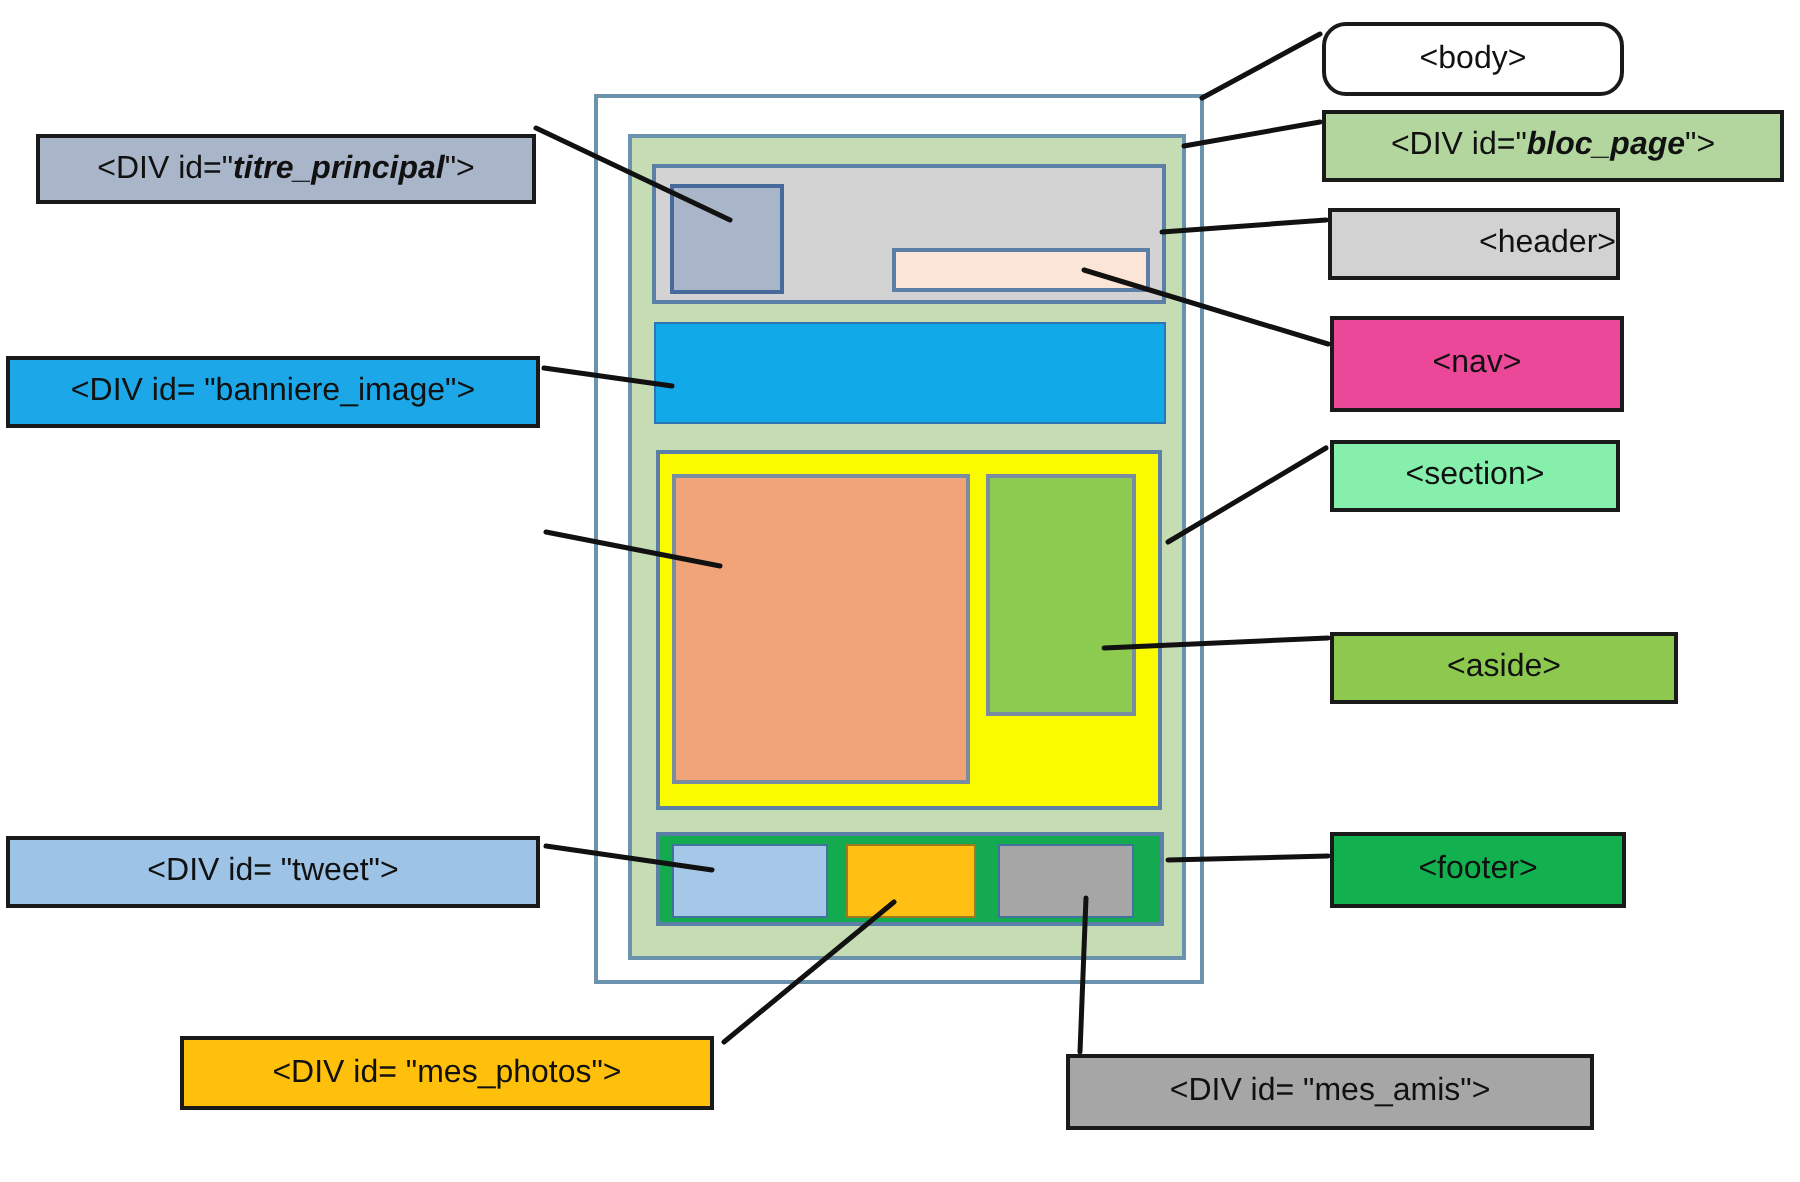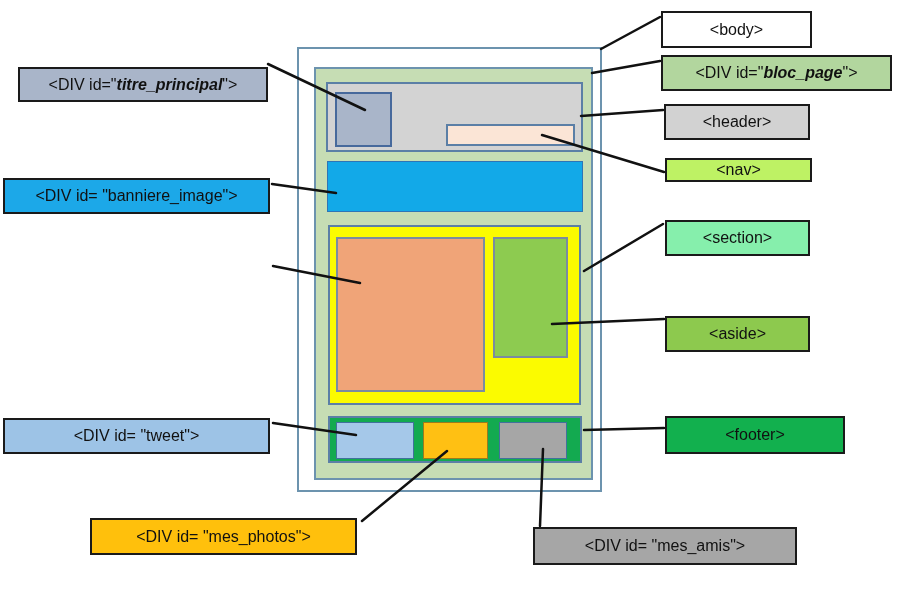--- a/index.html
+++ b/index.html
@@ -27,27 +27,27 @@
     position:absolute;box-sizing:border-box;border:2px solid #1a1a1a;
     display:flex;align-items:center;justify-content:center;
     font-size:16px;color:#111;white-space:pre;z-index:10;
   }
   .lbl .em{font-weight:bold;font-style:italic;}
   .lbl-titre   {left:18px; top:67px; width:250px;height:35px;background:#a9b5c9;}
   .lbl-banniere{left:3px;  top:178px;width:267px;height:36px;background:#1ca8e8;}
   .lbl-article {left:122px;top:259px;width:146px;height:37px;background:#f2a477;}
   .lbl-tweet   {left:3px;  top:418px;width:267px;height:36px;background:#9dc3e6;}
   .lbl-photos  {left:90px; top:518px;width:267px;height:37px;background:#ffc00c;}
-  .lbl-body    {left:661px;top:11px; width:151px;height:37px;background:#ffffff;}
+  .lbl-body    {left:661px;top:11px; width:151px;height:37px;background:#ffffff;border-radius:12px;}
   .lbl-bloc    {left:661px;top:55px; width:231px;height:36px;background:#b2d69e;}
-  .lbl-header  {left:664px;top:104px;width:146px;height:36px;background:#d2d2d2;}
-  .lbl-nav     {left:665px;top:158px;width:147px;height:24px;background:#bef264;}
+  .lbl-header  {left:664px;top:104px;width:146px;height:36px;background:#d2d2d2;justify-content:flex-end;}
+  .lbl-nav     {left:665px;top:158px;width:147px;height:48px;background:#ec4899;}
   .lbl-section {left:665px;top:220px;width:145px;height:36px;background:#86efac;}
-  .lbl-aside   {left:665px;top:316px;width:145px;height:36px;background:#8dc94e;}
-  .lbl-footer  {left:665px;top:416px;width:180px;height:38px;background:#12b04e;align-items:center;}
+  .lbl-aside   {left:665px;top:316px;width:174px;height:36px;background:#8dc94e;}
+  .lbl-footer  {left:665px;top:416px;width:148px;height:38px;background:#12b04e;align-items:center;}
   .lbl-amis    {left:533px;top:527px;width:264px;height:38px;background:#a6a6a6;}
   
   .lines{position:absolute;left:0;top:0;width:900px;height:591px;z-index:5;pointer-events:none;}
 </style>
 </head>
 <body>
 
 <div class="canvas">
 
   <div class="wf wf-body"></div>

